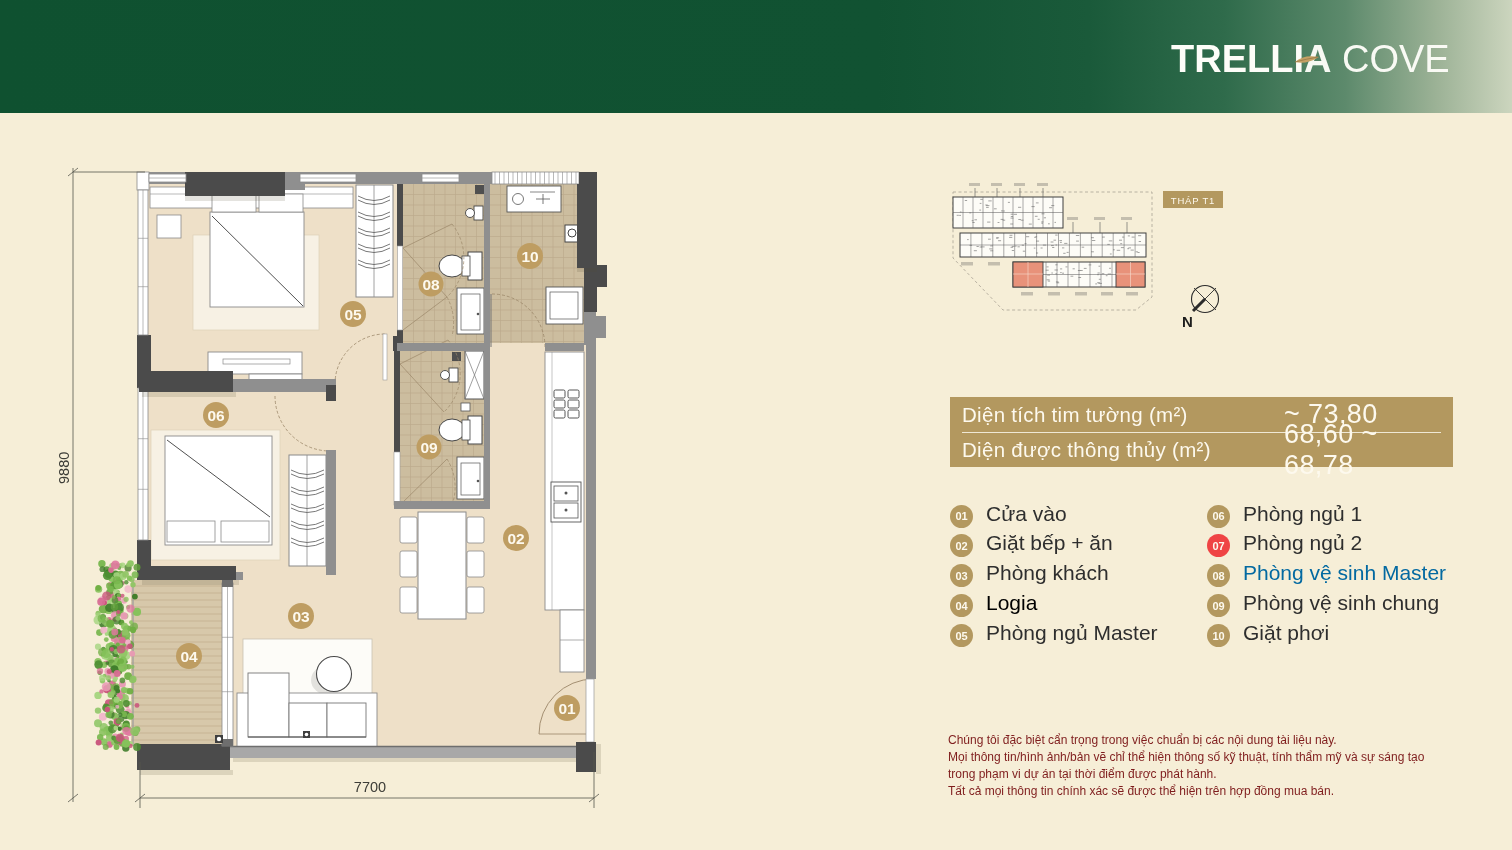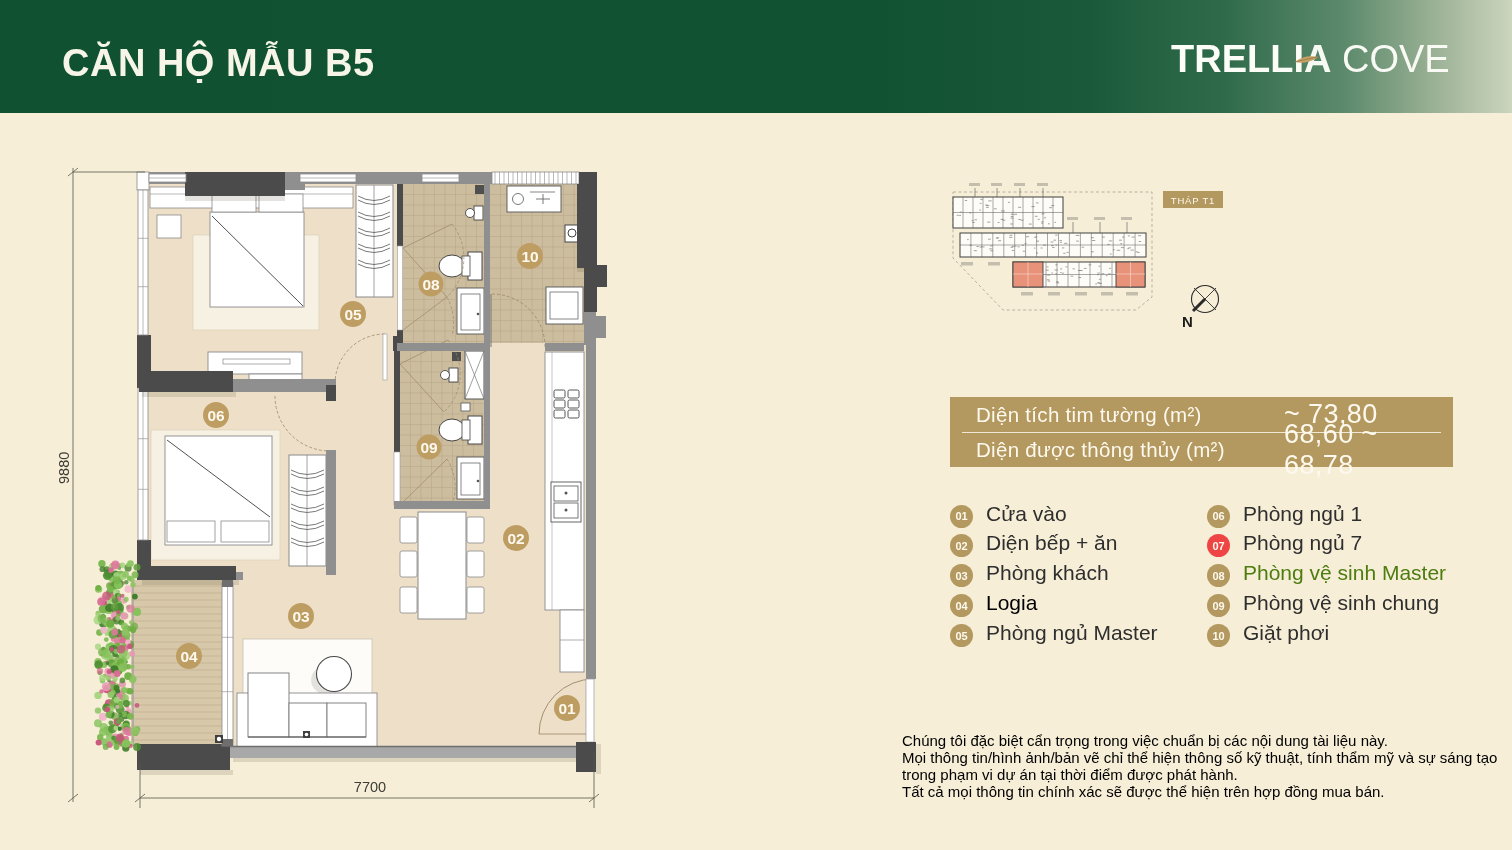--- a/index.html
+++ b/index.html
@@ -3,23 +3,23 @@
 *{margin:0;padding:0;box-sizing:border-box}
 body{width:1512px;height:850px;font-family:"Liberation Sans",sans-serif;background:#f6eed7;overflow:hidden}
 .page{position:relative;width:1512px;height:850px}
 .hdr{position:absolute;left:0;top:0;width:1512px;height:113px;
 background:linear-gradient(90deg,#0f5130 0%,#115232 58%,#1a5a3a 72%,#2f6b4b 81%,#5d8a6c 89%,#9cb296 95%,#ccd5be 100%)}
 .title{position:absolute;left:62px;top:42px;font-size:38px;font-weight:700;color:#f7f5e8;letter-spacing:0.5px}
 .logo{position:absolute;left:1171px;top:38px;font-size:38px;color:#fdfdf8;letter-spacing:0px;white-space:nowrap}
 .logo b{font-weight:700} .logo span{font-weight:400;opacity:.97}
 .tbl{position:absolute;left:950px;top:397px;width:503px;height:70px;background:#b3985f;color:#fdf9ee}
 .row{position:absolute;left:0;width:503px;height:35px;display:flex;align-items:center}
-.row .l{margin-left:26px;font-size:20.5px;letter-spacing:0.3px} .row .v{position:absolute;left:334px;font-size:27px;font-weight:400;letter-spacing:0.4px}
+.row .l{margin-left:12px;font-size:20.5px;letter-spacing:0.3px} .row .v{position:absolute;left:334px;font-size:27px;font-weight:400;letter-spacing:0.4px}
 .sep{position:absolute;left:12px;top:35px;width:479px;height:1px;background:#efe8d5}
-.foot{position:absolute;left:902px;top:731.5px;font-size:15px;line-height:17.3px;color:#000000}
+.foot{position:absolute;left:948px;top:731.5px;font-size:12px;line-height:17.3px;color:#7f1d1d}
 </style></head><body>
 <div class="page">
 <svg width="1512" height="850" viewBox="0 0 1512 850" style="position:absolute;left:0;top:0">
       <rect x="140" y="175" width="452" height="578" fill="#eee0c8"></rect>
       <rect x="403" y="184" width="81" height="159" fill="#ccbd9f"></rect>
       <g stroke="#bcab8c" stroke-width="0.7">
         <line x1="413.5" y1="184" x2="413.5" y2="343"></line>
         <line x1="424.0" y1="184" x2="424.0" y2="343"></line>
         <line x1="434.5" y1="184" x2="434.5" y2="343"></line>
         <line x1="445.0" y1="184" x2="445.0" y2="343"></line>
@@ -947,52 +947,51 @@
         <g stroke="#2b2b2b" fill="none">
           <circle cx="1205" cy="299" r="13.5" stroke-width="1.1"></circle>
           <line x1="1194" y1="288" x2="1216" y2="310" stroke-width="0.9"></line>
           <line x1="1216" y1="288" x2="1194" y2="310" stroke-width="0.9"></line>
           <line x1="1205" y1="299" x2="1193" y2="311" stroke-width="3"></line>
         </g>
         <text x="1182" y="327" font-size="15" font-weight="700" fill="#1d1d1d" font-family="Liberation Sans, sans-serif">N</text>
       </g>
     </svg>
 <div class="hdr"></div>
-<div class="title">CĂN HỘ MẪU B5</div>
 <div class="logo"><b>TRELLI<span style="position:relative;font-weight:700">A<svg width="26" height="14" viewBox="0 0 26 14" style="position:absolute;left:-10px;top:15px">
             <path d="M1,9 Q10,1 25,4 Q12,12 1,9 Z" fill="#c8a265"></path>
             <path d="M1,9 Q12,6 24,4" stroke="#93713d" stroke-width="0.7" fill="none"></path>
           </svg></span></b><span>&nbsp;COVE</span></div>
 <div class="tbl">
  <div class="row" style="top:0">
         <span class="l">Diện tích tim tường (m²)</span>
         <span class="v">~ 73,80</span>
       </div>
  <div class="sep"></div>
  <div class="row" style="top:35px">
         <span class="l">Diện được thông thủy (m²)</span>
         <span class="v">68,60 ~ 68,78</span>
       </div>
 </div>
 <div style="position:absolute;left:950px;top:504.5px;width:23px;height:23px;border-radius:50%;background:#b3985f;color:#fdf9ee;font-size:11px;font-weight:700;display:flex;align-items:center;justify-content:center">01</div>
     <div style="position:absolute;left:986px;top:501.5px;font-size:21px;color:#2e2e2e;white-space:nowrap">Cửa vào</div>
     <div style="position:absolute;left:950px;top:534.4px;width:23px;height:23px;border-radius:50%;background:#b3985f;color:#fdf9ee;font-size:11px;font-weight:700;display:flex;align-items:center;justify-content:center">02</div>
-    <div style="position:absolute;left:986px;top:531.4px;font-size:21px;color:#2e2e2e;white-space:nowrap">Diện bếp + ăn</div>
+    <div style="position:absolute;left:986px;top:531.4px;font-size:21px;color:#2e2e2e;white-space:nowrap">Giặt bếp + ăn</div>
     <div style="position:absolute;left:950px;top:564.3px;width:23px;height:23px;border-radius:50%;background:#b3985f;color:#fdf9ee;font-size:11px;font-weight:700;display:flex;align-items:center;justify-content:center">03</div>
     <div style="position:absolute;left:986px;top:561.3px;font-size:21px;color:#2e2e2e;white-space:nowrap">Phòng khách</div>
     <div style="position:absolute;left:950px;top:594.2px;width:23px;height:23px;border-radius:50%;background:#b3985f;color:#fdf9ee;font-size:11px;font-weight:700;display:flex;align-items:center;justify-content:center">04</div>
     <div style="position:absolute;left:986px;top:591.2px;font-size:21px;color:#000000;white-space:nowrap">Logia</div>
     <div style="position:absolute;left:950px;top:624.1px;width:23px;height:23px;border-radius:50%;background:#b3985f;color:#fdf9ee;font-size:11px;font-weight:700;display:flex;align-items:center;justify-content:center">05</div>
     <div style="position:absolute;left:986px;top:621.1px;font-size:21px;color:#2e2e2e;white-space:nowrap">Phòng ngủ Master</div>
 <div style="position:absolute;left:1207px;top:504.5px;width:23px;height:23px;border-radius:50%;background:#b3985f;color:#fdf9ee;font-size:11px;font-weight:700;display:flex;align-items:center;justify-content:center">06</div>
     <div style="position:absolute;left:1243px;top:501.5px;font-size:21px;color:#2e2e2e;white-space:nowrap">Phòng ngủ 1</div>
     <div style="position:absolute;left:1207px;top:534.4px;width:23px;height:23px;border-radius:50%;background:#ef4444;color:#fdf9ee;font-size:11px;font-weight:700;display:flex;align-items:center;justify-content:center">07</div>
-    <div style="position:absolute;left:1243px;top:531.4px;font-size:21px;color:#2e2e2e;white-space:nowrap">Phòng ngủ 7</div>
+    <div style="position:absolute;left:1243px;top:531.4px;font-size:21px;color:#2e2e2e;white-space:nowrap">Phòng ngủ 2</div>
     <div style="position:absolute;left:1207px;top:564.3px;width:23px;height:23px;border-radius:50%;background:#b3985f;color:#fdf9ee;font-size:11px;font-weight:700;display:flex;align-items:center;justify-content:center">08</div>
-    <div style="position:absolute;left:1243px;top:561.3px;font-size:21px;color:#4d7c0f;white-space:nowrap">Phòng vệ sinh Master</div>
+    <div style="position:absolute;left:1243px;top:561.3px;font-size:21px;color:#0369a1;white-space:nowrap">Phòng vệ sinh Master</div>
     <div style="position:absolute;left:1207px;top:594.2px;width:23px;height:23px;border-radius:50%;background:#b3985f;color:#fdf9ee;font-size:11px;font-weight:700;display:flex;align-items:center;justify-content:center">09</div>
     <div style="position:absolute;left:1243px;top:591.2px;font-size:21px;color:#2e2e2e;white-space:nowrap">Phòng vệ sinh chung</div>
     <div style="position:absolute;left:1207px;top:624.1px;width:23px;height:23px;border-radius:50%;background:#b3985f;color:#fdf9ee;font-size:11px;font-weight:700;display:flex;align-items:center;justify-content:center">10</div>
     <div style="position:absolute;left:1243px;top:621.1px;font-size:21px;color:#2e2e2e;white-space:nowrap">Giặt phơi</div>
 <div class="foot">Chúng tôi đặc biệt cẩn trọng trong việc chuẩn bị các nội dung tài liệu này.<br>
 Mọi thông tin/hình ảnh/bản vẽ chỉ thể hiện thông số kỹ thuật, tính thẩm mỹ và sự sáng tạo<br>
 trong phạm vi dự án tại thời điểm được phát hành.<br>
 Tất cả mọi thông tin chính xác sẽ được thể hiện trên hợp đồng mua bán.</div>
 </div>
 </body></html>

